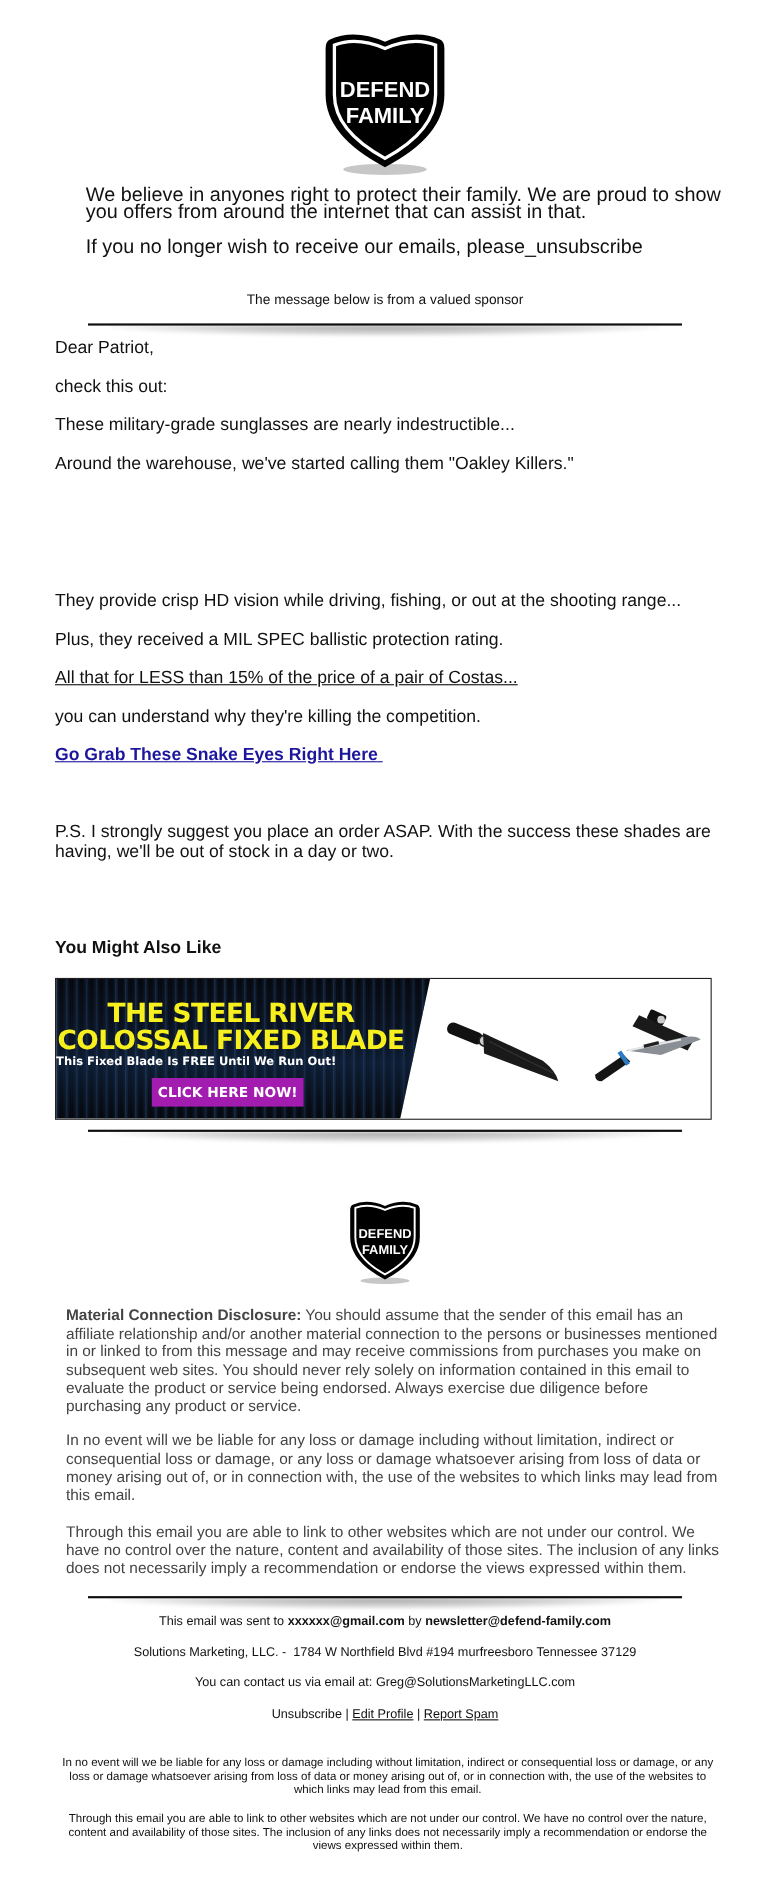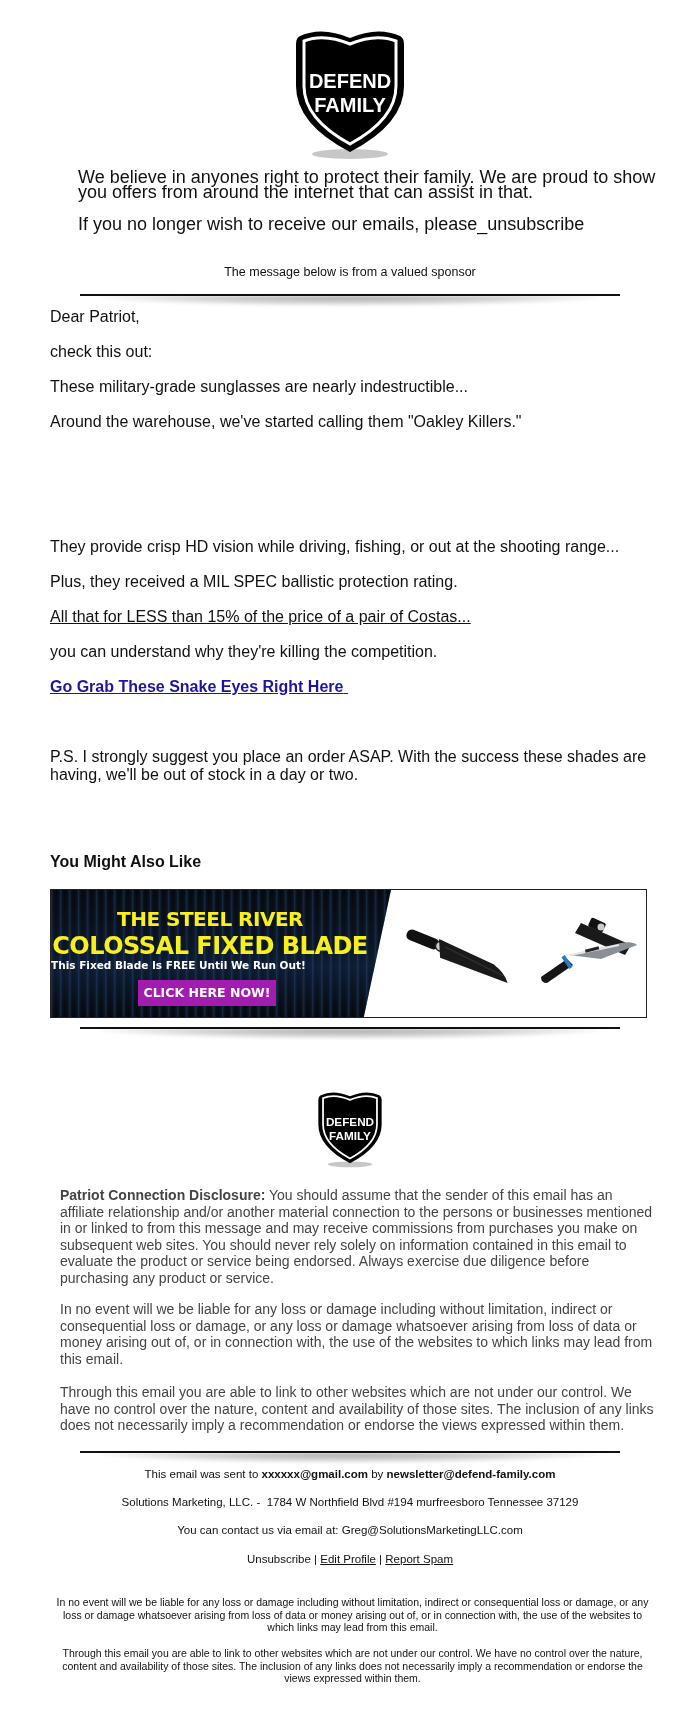--- a/index.html
+++ b/index.html
@@ -65,21 +65,21 @@
       background:
         repeating-linear-gradient(90deg, rgba(40,70,110,0.55) 0px, rgba(10,20,40,0.2) 3px, rgba(0,0,0,0) 6px, rgba(20,40,70,0.45) 9px),
         linear-gradient(180deg, #06080d 0%, #0b1524 45%, #0e1e35 60%, #05070b 100%);
       clip-path: polygon(0 0, 100% 0, 92% 100%, 0 100%);
     }
     .banner .headline {
       position: absolute; left: 0; width: 318px; text-align: center;
       color: #f7f01e; font-weight: bold; font-family: "DejaVu Sans", sans-serif;
       letter-spacing: -0.5px;
     }
-    .banner .h1 { top: 17px; font-size: 20px; }
+    .banner .h1 { top: 17px; font-size: 24px; }
     .banner .h2 { top: 42px; font-size: 24px; }
     .banner .sub {
       position: absolute; left: 0; width: 318px; text-align: left; top: 69px;
       color: #fff; font-weight: bold; font-size: 10.5px; font-family: "DejaVu Sans", sans-serif;
     }
     .banner .cta {
       position: absolute; left: 87px; top: 90px; width: 138px; height: 26px;
       background: #a21caf; color: #fff; font-weight: bold; font-size: 12.5px;
       text-align: center; line-height: 26px; font-family: "DejaVu Sans", sans-serif;
       cursor: pointer;
@@ -188,21 +188,21 @@
     <ellipse cx="58" cy="130" rx="38" ry="5" fill="rgba(0,0,0,0.22)"></ellipse>
     <path d="M8 12 Q30 2 58 14 Q86 2 108 12 Q112 14 112 20 L112 62 Q112 100 58 128 Q4 100 4 62 L4 20 Q4 14 8 12 Z" fill="#000"></path>
     <path d="M12 17 Q32 9 58 20 Q84 9 104 17 L104 62 Q104 95 58 120 Q12 95 12 62 Z" fill="none" stroke="#fff" stroke-width="3"></path>
     <text x="58" y="64" text-anchor="middle" font-family="Liberation Sans, sans-serif" font-weight="bold" font-size="20" fill="#fff">DEFEND</text>
     <text x="58" y="88" text-anchor="middle" font-family="Liberation Sans, sans-serif" font-weight="bold" font-size="20" fill="#fff">FAMILY</text>
   </svg>
 </div>
 
 <div class="abs disclosure" style="top:0; height:1460px;">
   <p style="top:1187px;">
-    <strong>Patriot Connection Disclosure:</strong>
+    <strong>Material Connection Disclosure:</strong>
     <span>You should assume that the sender of this email has an affiliate relationship and/or another material connection to the persons or businesses mentioned in or linked to from this message and may receive commissions from purchases you make on subsequent web sites. You should never rely solely on information contained in this email to evaluate the product or service being endorsed. Always exercise due diligence before purchasing any product or service.</span>
   </p>
   <p style="top:1301px;">In no event will we be liable for any loss or damage including without limitation, indirect or consequential loss or damage, or any loss or damage whatsoever arising from loss of data or money arising out of, or in connection with, the use of the websites to which links may lead from this email.</p>
   <p style="top:1384px;">Through this email you are able to link to other websites which are not under our control. We have no control over the nature, content and availability of those sites. The inclusion of any links does not necessarily imply a recommendation or endorse the views expressed within them.</p>
 </div>
 
 <div class="divider" style="top:1451px;">
   <div class="line"></div>
     <div class="shadow"></div>
 </div>

